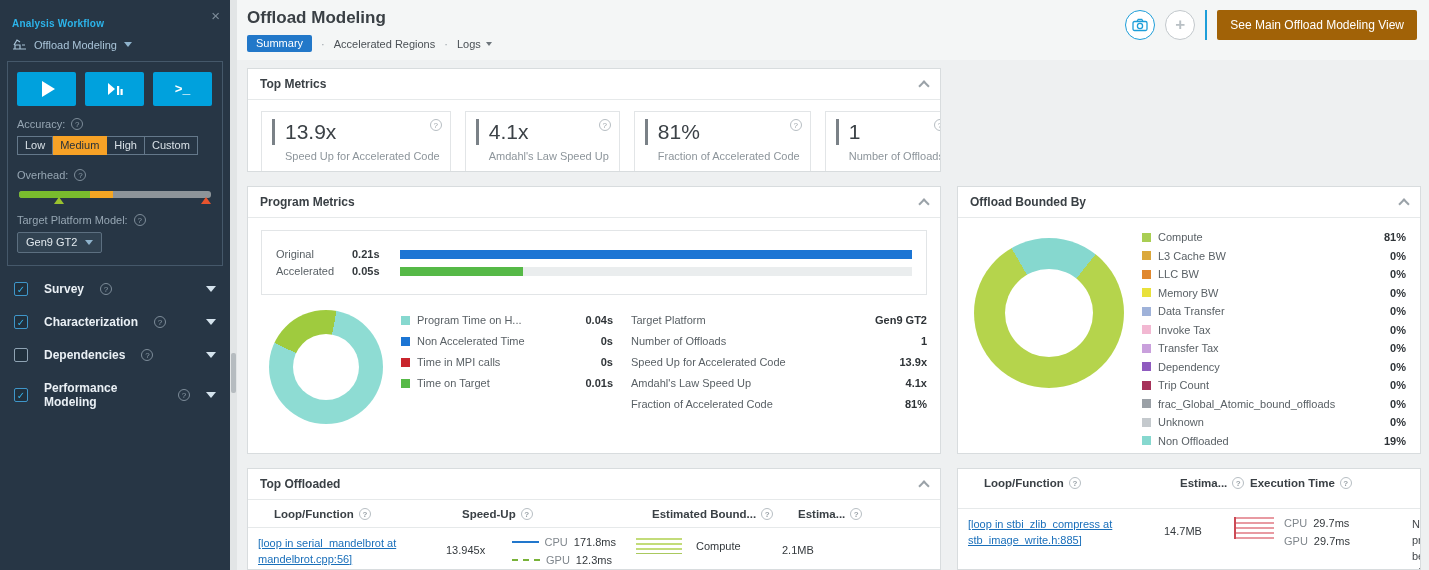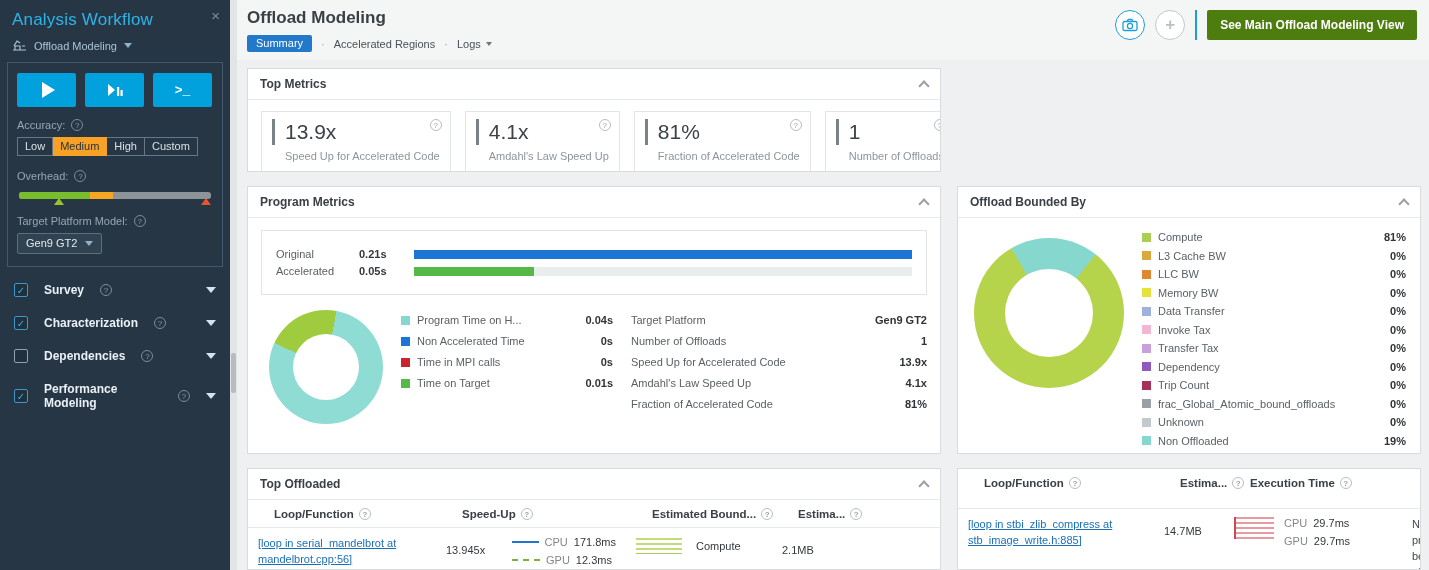--- a/index.html
+++ b/index.html
@@ -1,21 +1,21 @@
 <!DOCTYPE html>
 <html><head>
 <meta charset="utf-8">
 <style>
   * { margin:0; padding:0; box-sizing:border-box; }
   body { font-family:"Liberation Sans","DejaVu Sans",sans-serif; background:#fff; }
   .app { width:1429px; height:570px; display:flex; overflow:hidden; background:#eef0f1; }
 
   
   .sidebar { width:230px; flex-shrink:0; background:#273645; color:#cfd9e1; padding:10px 12px; position:relative; font-size:12px; }
-  .sb-title { color:#2cb4ea; font-size:17px; font-weight:normal; letter-spacing:.2px; }
+  .sb-title { color:#2cb4ea; font-size:10px; font-weight:bold; letter-spacing:.2px;margin-top:8px; }
   .sb-close { position:absolute; top:7px; right:10px; color:#7e8d9a; font-size:15px; cursor:pointer; }
   .sb-mode { display:flex; align-items:center; gap:7px; color:#a9c4d8; font-size:11px; margin:9px 0 10px; }
   .caret-down { width:0; height:0; border-left:4px solid transparent; border-right:4px solid transparent; border-top:5px solid #8fb3cc; }
   .sb-box { border:1px solid #45586a; margin:0 -5px; padding:10px 9px 12px; }
   .run-btns { display:flex; gap:9px; margin-bottom:12px; }
   .run-btn { width:59px; height:34px; background:#00a1dd; border-radius:2px; display:flex; align-items:center; justify-content:center; cursor:pointer; }
   .play-tri { width:0; height:0; border-top:8px solid transparent; border-bottom:8px solid transparent; border-left:13px solid #fff; margin-left:3px; }
   .cli-glyph { color:#fff; font-family:"Liberation Mono","DejaVu Sans Mono",monospace; font-weight:bold; font-size:13px; }
   .sb-label { color:#96a6b3; font-size:11px; display:flex; align-items:center; gap:6px; margin:10px 0 6px; }
   .seg { display:flex; }
@@ -52,21 +52,21 @@
   .tabs { display:flex; align-items:center; gap:9px; margin:7px 0 8px; font-size:11px; color:#4a5055; }
   .tab-chip { background:#2278c9; color:#fff; padding:2px 9px 3px; border-radius:2px; cursor:pointer; }
   .tab-plain { cursor:pointer; display:flex; align-items:center; gap:5px; }
   .tab-plain::before { content:"·"; color:#9aa2a8; margin-right:4px; }
   .tab-caret { width:0; height:0; border-left:3.5px solid transparent; border-right:3.5px solid transparent; border-top:4px solid #6d7больш; border-top:4px solid #6d757b; }
   .header-actions { position:absolute; right:12px; top:10px; display:flex; align-items:center; gap:10px; }
   .circle-btn { width:30px; height:30px; border-radius:50%; display:flex; align-items:center; justify-content:center; cursor:pointer; background:#fff; }
   .circle-btn.cam { border:1.5px solid #1d9ed9; }
   .circle-btn.plus { border:1.5px solid #c2c8cc; color:#b9c0c5; font-size:17px; font-weight:bold; }
   .v-divider { width:2px; height:30px; background:#1d9ed9; }
-  .cta-btn { background:#4d7c0f; color:#fff; font-size:12px; padding:8px 13px; border-radius:2px; cursor:pointer; white-space:nowrap;font-weight:bold; }
+  .cta-btn { background:#a16207; color:#fff; font-size:12px; padding:8px 13px; border-radius:2px; cursor:pointer; white-space:nowrap; }
 
   .content { flex:1; display:grid; grid-template-columns:694px 1fr; grid-template-rows:104px 268px 1fr; gap:14px 16px; padding:8px 8px 0 10px; overflow:hidden; }
   .panel { background:#fff; border:1px solid #d8dcde; display:flex; flex-direction:column; min-width:0; overflow:hidden; }
   .p-topmetrics { grid-column:1; grid-row:1; }
   .p-program { grid-column:1; grid-row:2; }
   .p-bounded { grid-column:2; grid-row:2; }
   .p-offloaded { grid-column:1; grid-row:3; }
   .p-nonoffloaded { grid-column:2; grid-row:3; }
   .panel-h { display:flex; align-items:center; gap:6px; padding:8px 12px; border-bottom:1px solid #e6e9ea; font-size:12px; font-weight:bold; color:#3a4045; flex-shrink:0; }
   .chev { margin-left:auto; width:8px; height:8px; border-left:2px solid #9aa2a8; border-top:2px solid #9aa2a8; transform:rotate(45deg); margin-top:4px; cursor:pointer; }
@@ -74,21 +74,21 @@
   
   .metrics { display:flex; gap:14px; padding:11px 13px; }
   .mcard { border:1px solid #e2e5e7; padding:7px 10px 9px; position:relative; }
   .mcard .q { position:absolute; top:7px; right:8px; }
   .mval { font-size:21px; color:#3c4247; border-left:3px solid #7a8187; padding:1px 26px 1px 10px; }
   .mlabel { font-size:11px; color:#8d959b; padding-left:13px; margin-top:5px; white-space:nowrap; }
 
   
   .pm-body { padding:12px 13px 0; display:flex; flex-direction:column; }
   .bars-box { border:1px solid #e2e5e7; padding:12px 14px; margin-bottom:13px; }
-  .bar-row { display:flex; align-items:center; gap:15px; font-size:11px; margin:5px 0; }
+  .bar-row { display:flex; align-items:center; gap:8px; font-size:11px; margin:5px 0; }
   .bar-label { width:68px; color:#5a6166; }
   .bar-val { width:40px; font-weight:bold; color:#33383c; }
   .bar-track { flex:1; height:9px; background:#eaedee; }
   .bar-fill { height:100%; }
   .pm-lower { display:flex; gap:18px; align-items:flex-start; padding:2px 0 0 8px; }
   .donut { border-radius:50%; position:relative; flex-shrink:0; }
   .donut::after { content:""; position:absolute; background:#fff; border-radius:50%; }
   .donut.small { width:114px; height:114px; }
   .donut.small::after { inset:24px; }
   .donut.big { width:150px; height:150px; margin-top:12px; }

